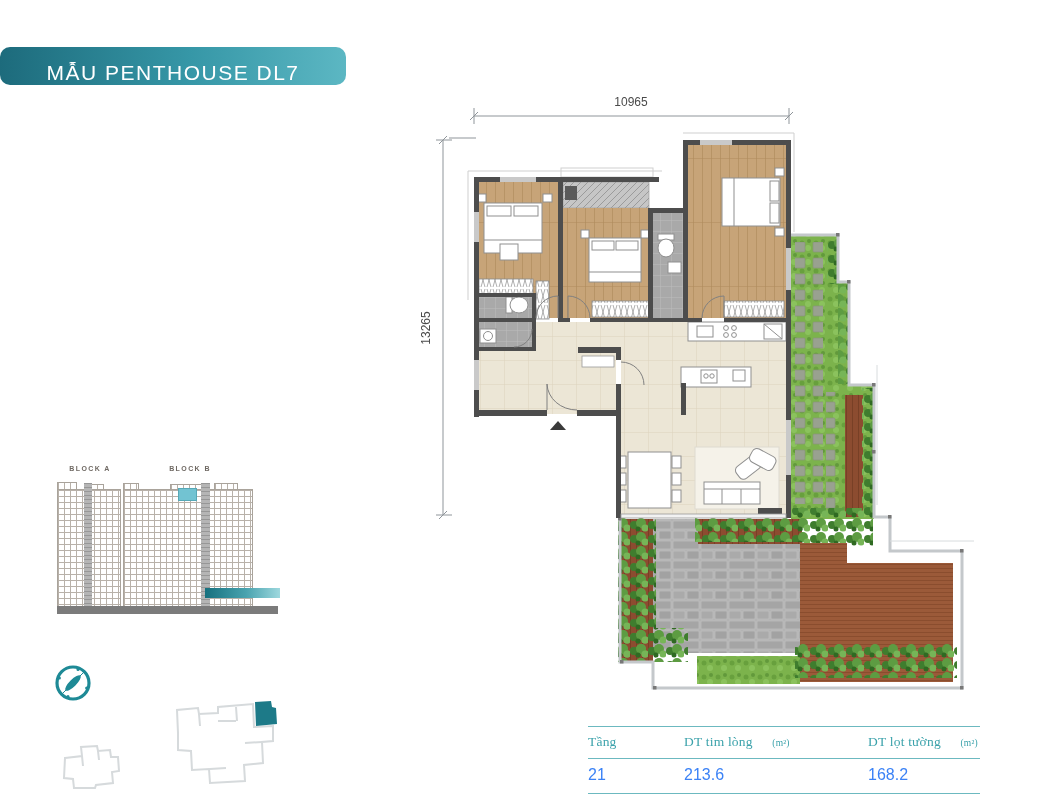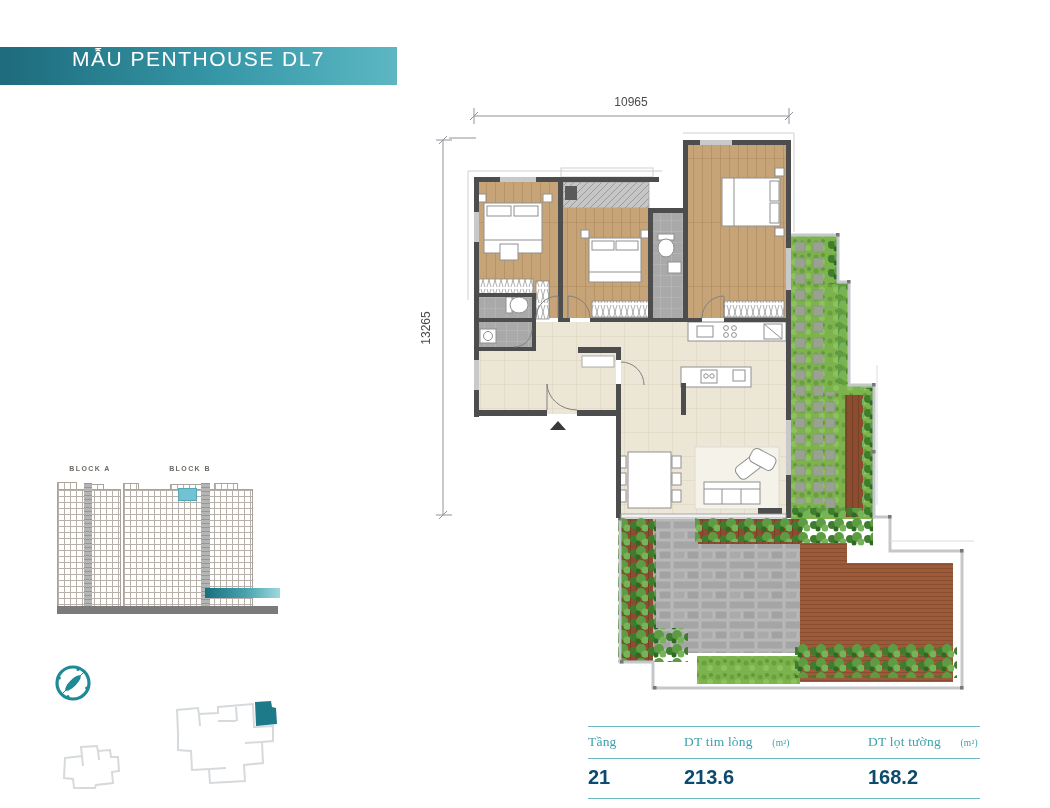--- a/index.html
+++ b/index.html
@@ -1,43 +1,43 @@
 <!DOCTYPE html>
 <html><head>
 <meta charset="utf-8">
 <style>
   html,body{margin:0;padding:0;background:#fff;}
   #canvas{position:relative;width:1050px;height:808px;background:#fff;overflow:hidden;
           font-family:"Liberation Sans","DejaVu Sans",sans-serif;}
   .abs{position:absolute;}
 
   
-  #banner{left:0;top:47px;width:397px;height:38px;
+  #banner{left:0;top:47px;width:346px;height:38px;
           background:linear-gradient(90deg,#1d6b7c 0%,#3697a7 55%,#5cb7c3 100%);
-          display:flex;align-items:flex-start;justify-content:center;}
+          display:flex;align-items:flex-end;justify-content:center;border-radius:10px;}
   #banner span{color:#fff;font-size:21px;font-weight:500;letter-spacing:1.5px;}
 
   
   .blk{background-color:#fff;
        background-image:repeating-linear-gradient(to right,#b8b1a9 0 1px,transparent 1px 6px),
                         repeating-linear-gradient(to bottom,#b8b1a9 0 1px,transparent 1px 6px);
        border:1px solid #a9a39b;}
   .blk-label{font-size:7px;font-weight:bold;letter-spacing:1.4px;color:#6f6963;}
   .core{background:#b5b5b5;background-image:repeating-linear-gradient(to bottom,#979797 0 1px,transparent 1px 4px);}
   .bump{background-color:#fff;border:1px solid #a9a39b;border-bottom:none;
         background-image:repeating-linear-gradient(to right,#b8b1a9 0 1px,transparent 1px 6px);}
 
   
   #spec-table{left:588px;top:726px;width:392px;color:#3ba2ab;}
   .trow{display:grid;grid-template-columns:96px 184px 112px;align-items:baseline;}
   .trow.head{border-top:1px solid #6cb9c0;padding:7px 0 8px;}
   .trow.vals{border-top:1px solid #6cb9c0;border-bottom:1px solid #6cb9c0;padding:7px 0 9px;}
   .hd{font-size:13.5px;letter-spacing:.2px;font-family:Liberation Serif, serif;}
   .hd .unit{font-size:9.5px;margin-left:16px;}
-  .vl{font-size:20px;color:#0c4a6e;font-weight:bold;}
+  .vl{font-size:16px;color:#3b82f6;}
 
   svg{display:block;}
   text{font-family:"Liberation Sans","DejaVu Sans",sans-serif;}
 </style>
 </head>
 <body>
 
 <div id="canvas">
 
   <div id="banner" class="abs">

